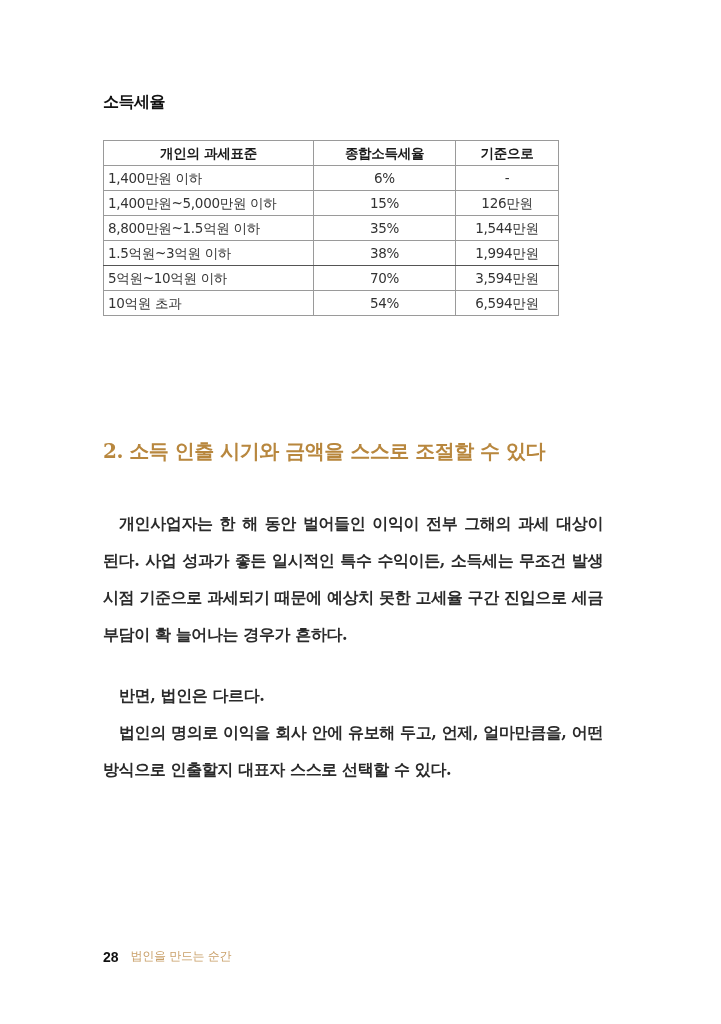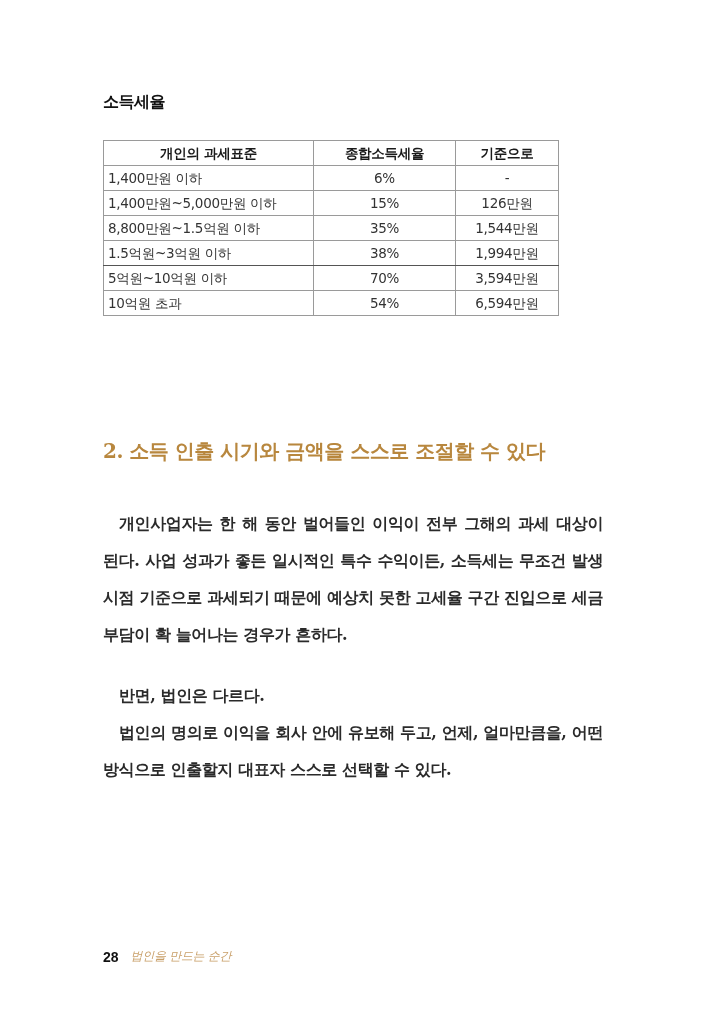--- a/index.html
+++ b/index.html
@@ -94,21 +94,20 @@
     .page-number {
       font-family: "Liberation Sans", sans-serif;
       font-weight: bold;
       font-size: 14px;
       color: #111111;
     }
     .book-title {
       font-size: 12px;
       color: #c9a06a;
       letter-spacing: -0.3px;
-      font-style: italic;
     }
   </style>
 </head>
 <body>
 
 <div class="table-title">소득세율</div>
 
 <table class="tax-table">
   <thead>
     <tr>

